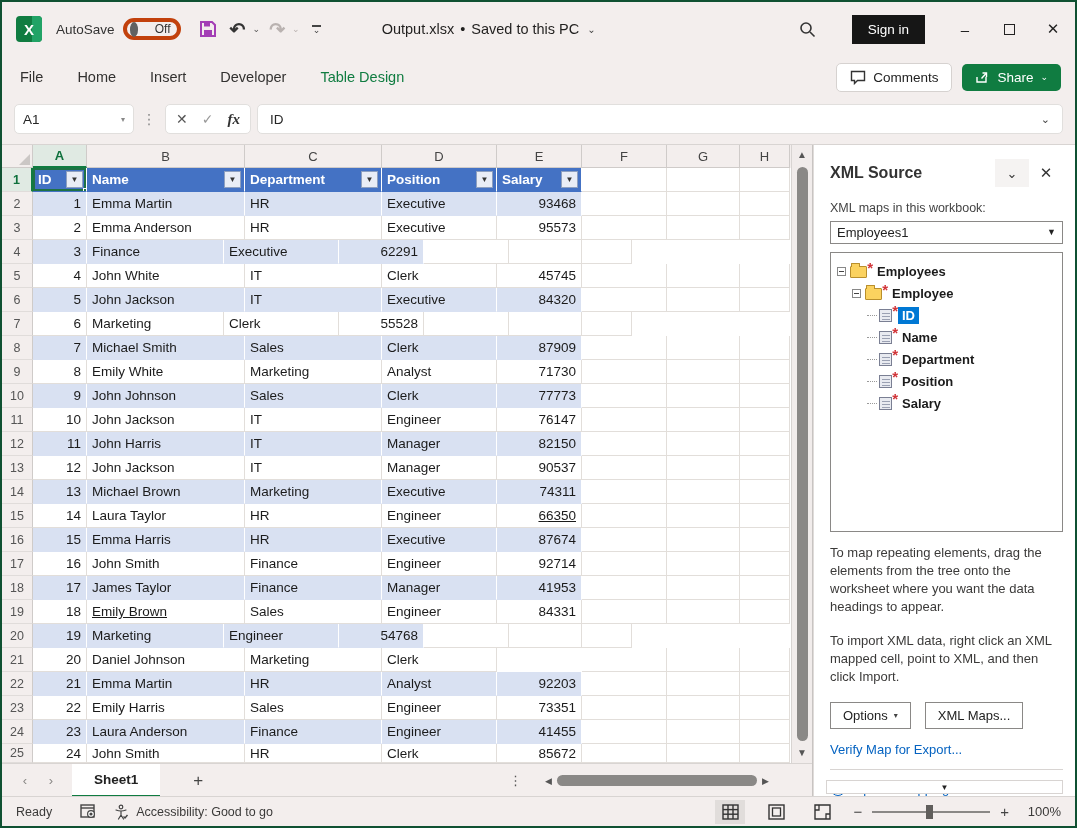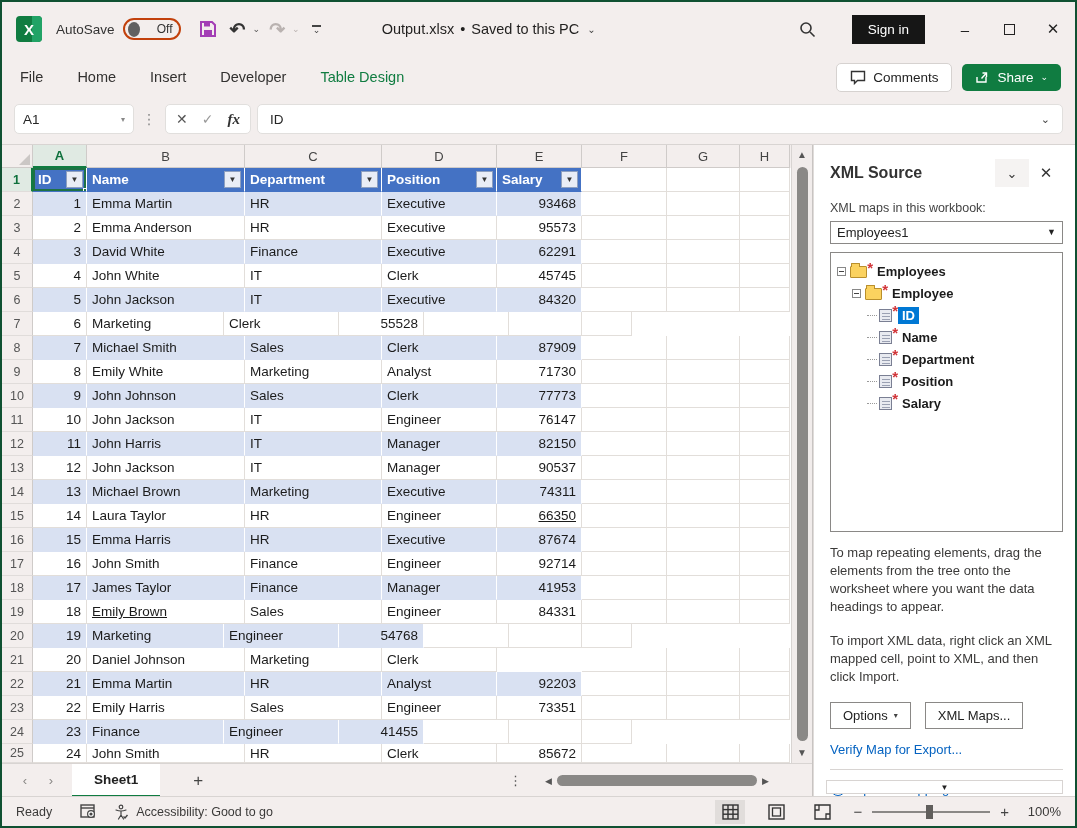--- a/index.html
+++ b/index.html
@@ -9,21 +9,21 @@
   .window { width:1077px; height:828px; background:#F3EEED; border:2px solid #0F5132;
             display:flex; flex-direction:column; overflow:hidden; }
 
   
   .titlebar { height:54px; display:flex; align-items:center; background:#F3EEED; padding:0 0 0 14px; flex:0 0 auto; }
   .tb-left { display:flex; align-items:center; gap:14px; }
   .xl-logo { width:26px; height:26px; background:#107C41; border-radius:4px; position:relative; display:flex; align-items:center; justify-content:center; }
   .xl-logo::before { content:""; position:absolute; right:0; top:0; width:10px; height:26px; background:#21A366; border-radius:0 4px 4px 0; }
   .xl-logo span { position:relative; z-index:1; color:#fff; font-weight:bold; font-size:15px; }
   .autosave { display:flex; align-items:center; gap:8px; font-size:13.5px; color:#333; }
-  .toggle { width:58px; height:22px; border:2px solid #c2410c; border-radius:11px; display:flex; align-items:center; padding:2px 6px 2px 3px; gap:17px; background:#F3EEED; }
+  .toggle { width:58px; height:22px; border:4px solid #c2410c; border-radius:11px; display:flex; align-items:center; padding:2px 6px 2px 3px; gap:17px; background:#F3EEED; }
   .knob { width:15px; height:15px; background:#616161; border-radius:50%; }
   .toggle .state { font-size:12px; color:#333; }
   .qat { display:flex; align-items:center; gap:4px; }
   .qat-btn { width:26px; height:26px; display:flex; align-items:center; justify-content:center; border-radius:4px; }
   .chev-mini { font-size:9px; color:#555; margin-left:-2px; }
   .chev-mini.dis { color:#b9b2b0; }
   .undo-glyph { font-size:19px; color:#333; font-weight:bold; }
   .redo-glyph { font-size:19px; color:#b9b2b0; font-weight:bold; }
   .qat-overflow { display:flex; flex-direction:column; align-items:center; gap:1px; }
   .qat-overflow .bar { width:9px; height:1.6px; background:#444; }
@@ -321,21 +321,20 @@
               <div class="gc in-table " style="width: 137px;">HR</div>
               <div class="gc in-table " style="width: 115px;">Executive</div>
               <div class="gc in-table num" style="width: 85px;">95573</div>
               <div class="gc" style="width: 85px;"></div>
               <div class="gc" style="width: 73px;"></div>
               <div class="gc" style="width: 50px;"></div>
             </div>
             <div class="grow band">
               <div class="rh">4</div>
               <div class="gc in-table num" style="width: 54px;">3</div>
-              <div class="gc in-table " style="width: 158px;">David White</div>
               <div class="gc in-table " style="width: 137px;">Finance</div>
               <div class="gc in-table " style="width: 115px;">Executive</div>
               <div class="gc in-table num" style="width: 85px;">62291</div>
               <div class="gc" style="width: 85px;"></div>
               <div class="gc" style="width: 73px;"></div>
               <div class="gc" style="width: 50px;"></div>
             </div>
             <div class="grow">
               <div class="rh">5</div>
               <div class="gc in-table num" style="width: 54px;">4</div>
@@ -539,20 +538,21 @@
               <div class="gc in-table " style="width: 137px;">Sales</div>
               <div class="gc in-table " style="width: 115px;">Engineer</div>
               <div class="gc in-table num" style="width: 85px;">73351</div>
               <div class="gc" style="width: 85px;"></div>
               <div class="gc" style="width: 73px;"></div>
               <div class="gc" style="width: 50px;"></div>
             </div>
             <div class="grow band">
               <div class="rh">24</div>
               <div class="gc in-table num" style="width: 54px;">23</div>
+              <div class="gc in-table " style="width: 158px;">Laura Anderson</div>
               <div class="gc in-table " style="width: 137px;">Finance</div>
               <div class="gc in-table " style="width: 115px;">Engineer</div>
               <div class="gc in-table num" style="width: 85px;">41455</div>
               <div class="gc" style="width: 85px;"></div>
               <div class="gc" style="width: 73px;"></div>
               <div class="gc" style="width: 50px;"></div>
             </div>
             <div class="grow partial">
               <div class="rh">25</div>
               <div class="gc in-table num" style="width: 54px;">24</div>

